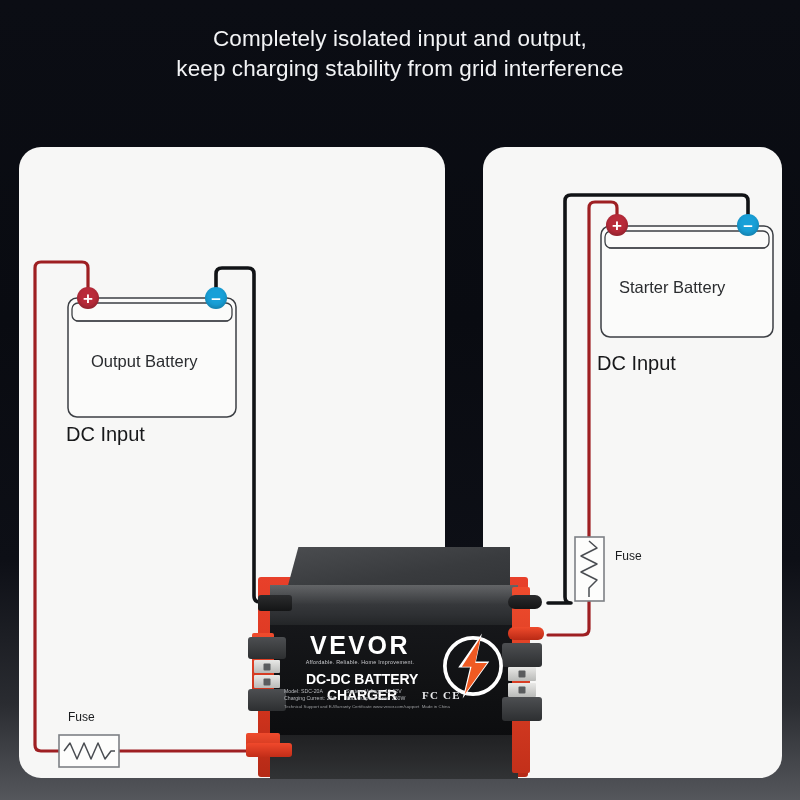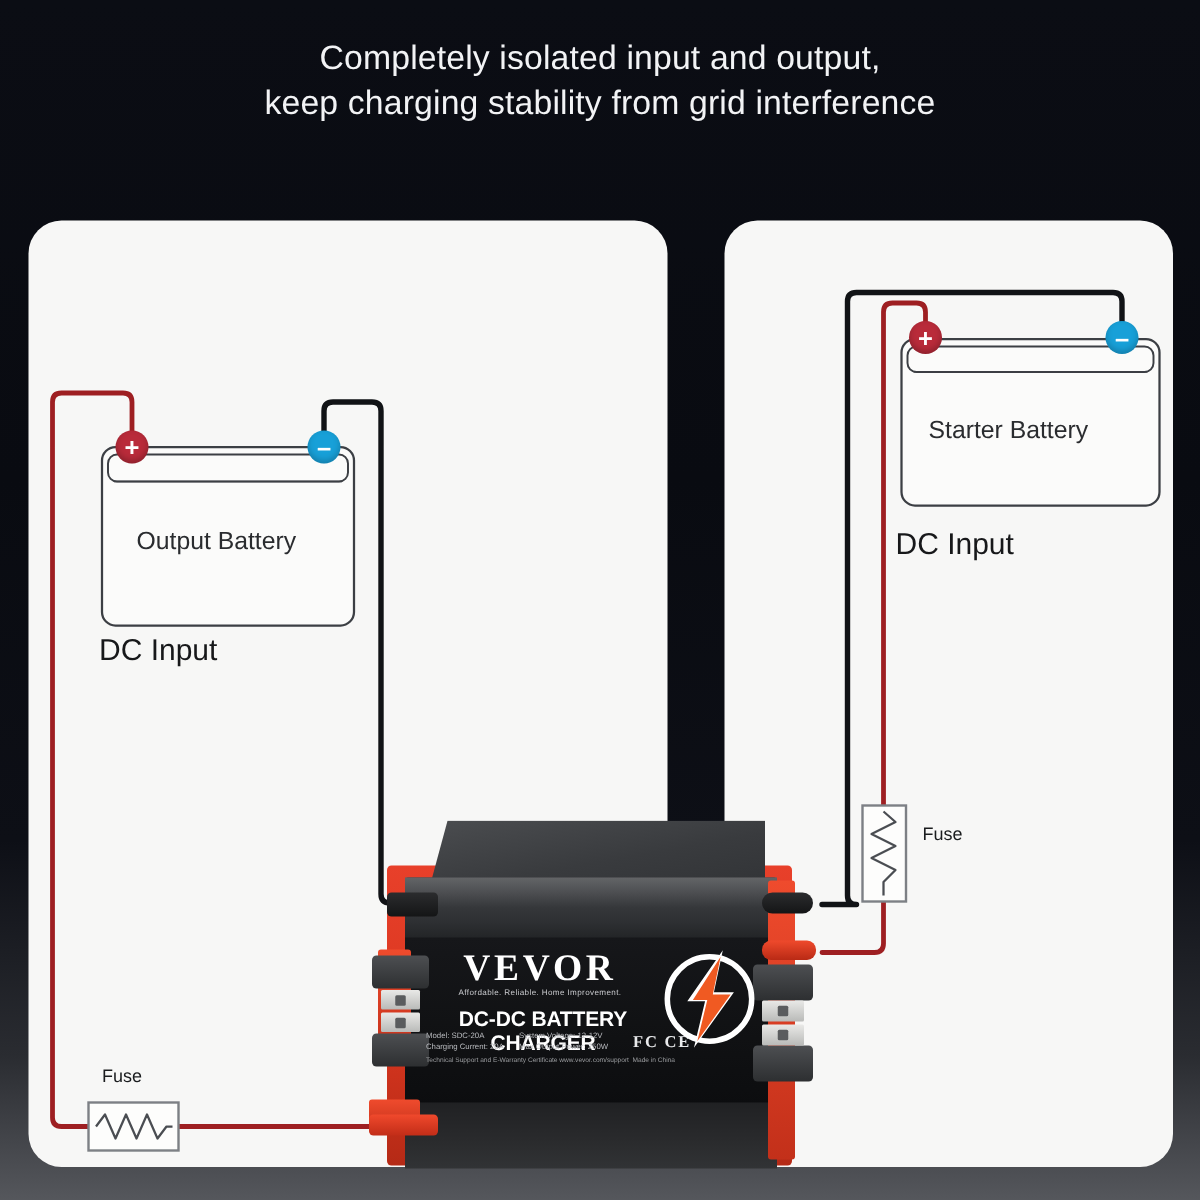--- a/index.html
+++ b/index.html
@@ -117,21 +117,21 @@
   }
   .term-screw i {
     position:absolute; left:50%; top:50%; transform:translate(-50%,-50%);
     width:7px; height:7px; background:#5a5c5e; border-radius:1px; display:block;
   }
 
   
   .brand-vevor {
     position:absolute; left:54px; top:86px; width:140px;
     color:#fff; font-size:25px; font-weight:700; letter-spacing:2.5px;
-    font-family:Liberation Serif, serif; text-align:center; line-height:1;
+    font-family:Liberation Sans, sans-serif; text-align:center; line-height:1;
   }
   .brand-tag {
     position:absolute; left:54px; top:112px; width:140px;
     color:#c9cace; font-size:5.4px; letter-spacing:.25px; text-align:center;
     font-family:"Liberation Sans", sans-serif;
   }
   .brand-title {
     position:absolute; left:46px; top:124px; width:160px;
     color:#fff; font-size:14px; font-weight:700; letter-spacing:-.1px;
     text-align:center; font-family:"Liberation Sans", sans-serif;

